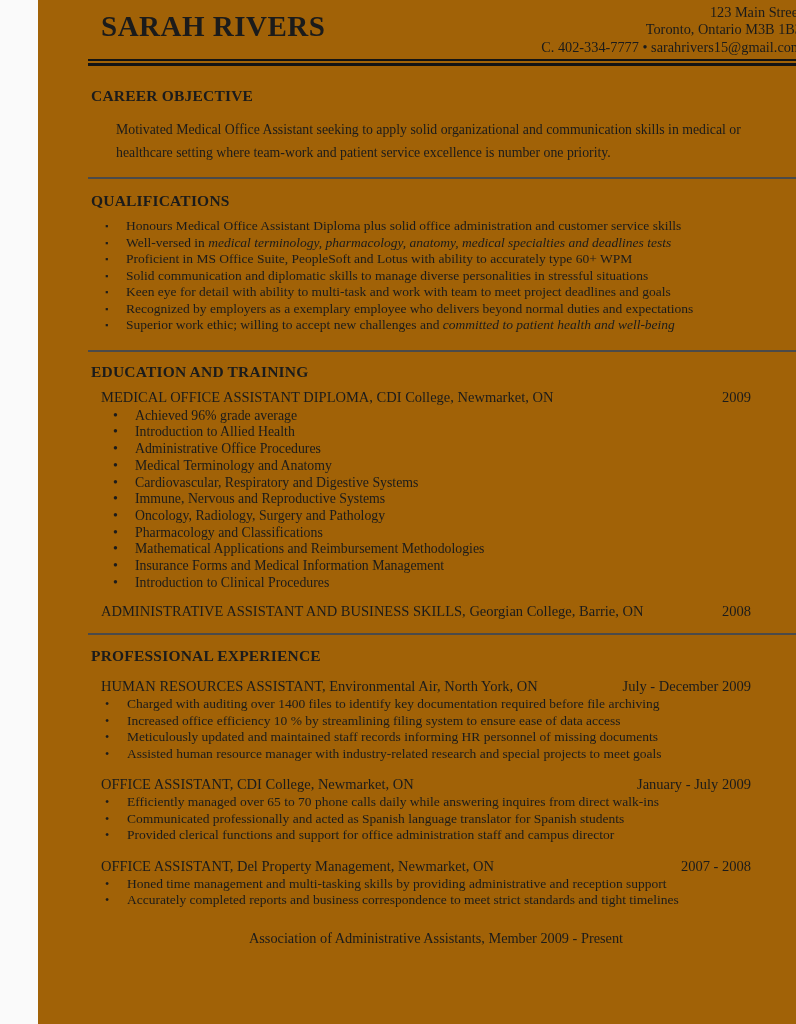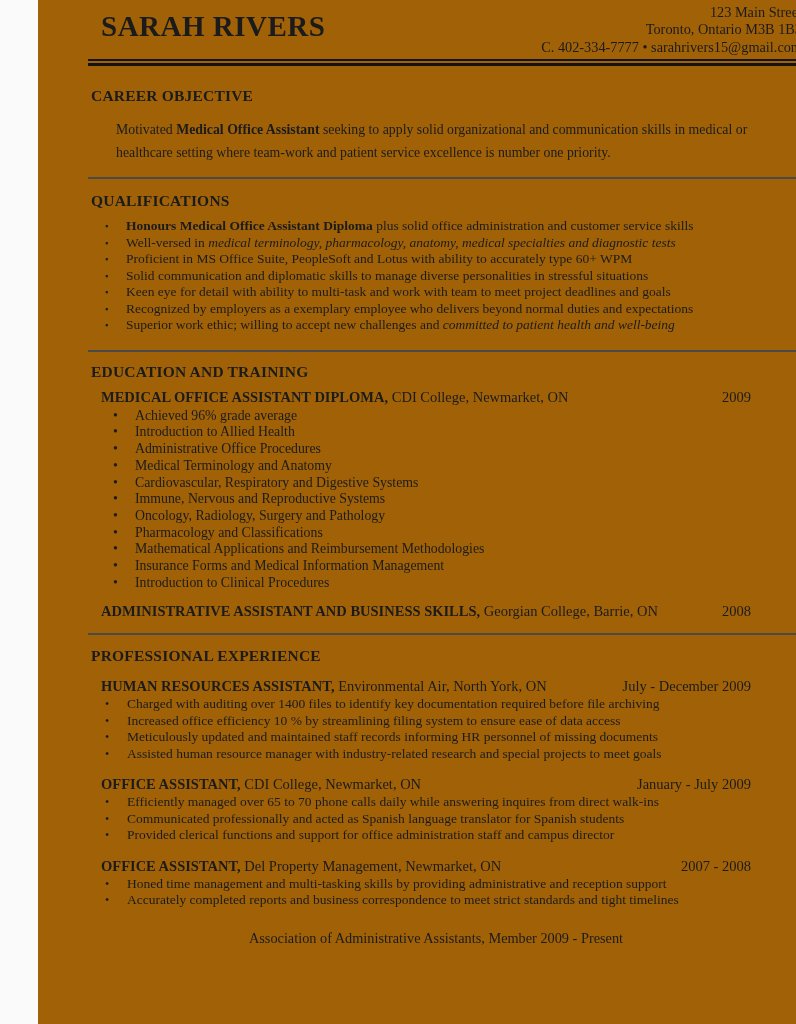--- a/index.html
+++ b/index.html
@@ -37,21 +37,21 @@
   #rule3 { margin-top: 13px; }
 
   h2.sec-heading { font-size: 15.5px; font-weight: 700; margin: 0 0 0 3px; letter-spacing: 0.2px; }
   .sec-objective h2 { margin-top: 21px; }
   .sec-quals h2     { margin-top: 13px; }
   .sec-edu h2       { margin-top: 11px; }
   .sec-exp h2       { margin-top: 12px; }
 
   .objective-text { margin: 13px 0 0 28px; width: 640px; font-size: 13.8px; line-height: 23px; }
 
-  .b { font-weight: 700; }
+  .b { font-weight: 400; }
   .i { font-style: italic; }
 
   
   ul.quals { list-style: none; margin: 8px 0 0 15px; padding: 0; font-size: 13.5px; line-height: 16.5px; }
   ul.quals li { position: relative; padding-left: 23px; }
   ul.quals li::before { content: "▪"; position: absolute; left: 2px; top: 0; font-size: 9px; }
 
   
   .entry-head {
     display: flex; justify-content: space-between;
@@ -96,21 +96,21 @@
       <h2 class="sec-heading">CAREER OBJECTIVE</h2>
       <p class="objective-text"><span>Motivated </span><span class="b">Medical Office Assistant</span><span> seeking to apply solid organizational and communication skills in medical or healthcare setting where team-work and patient service excellence is number one priority.</span></p>
     </section>
 
     <hr class="rule" id="rule1">
 
     <section class="sec-quals">
       <h2 class="sec-heading">QUALIFICATIONS</h2>
       <ul class="quals" id="qual-list">
           <li><span class="b">Honours Medical Office Assistant Diploma</span><span> plus solid office administration and customer service skills</span></li>
-          <li><span>Well-versed in </span><span class="i">medical terminology, pharmacology, anatomy, medical specialties and diagnostic tests</span></li>
+          <li><span>Well-versed in </span><span class="i">medical terminology, pharmacology, anatomy, medical specialties and deadlines tests</span></li>
           <li><span>Proficient in MS Office Suite, PeopleSoft and Lotus with ability to accurately type 60+ WPM</span></li>
           <li><span>Solid communication and diplomatic skills to manage diverse personalities in stressful situations</span></li>
           <li><span>Keen eye for detail with ability to multi-task and work with team to meet project deadlines and goals</span></li>
           <li><span>Recognized by employers as a exemplary employee who delivers beyond normal duties and expectations</span></li>
           <li><span>Superior work ethic; willing to accept new challenges and </span><span class="i">committed to patient health and well-being</span></li>
         </ul>
     </section>
 
     <hr class="rule" id="rule2">
 

